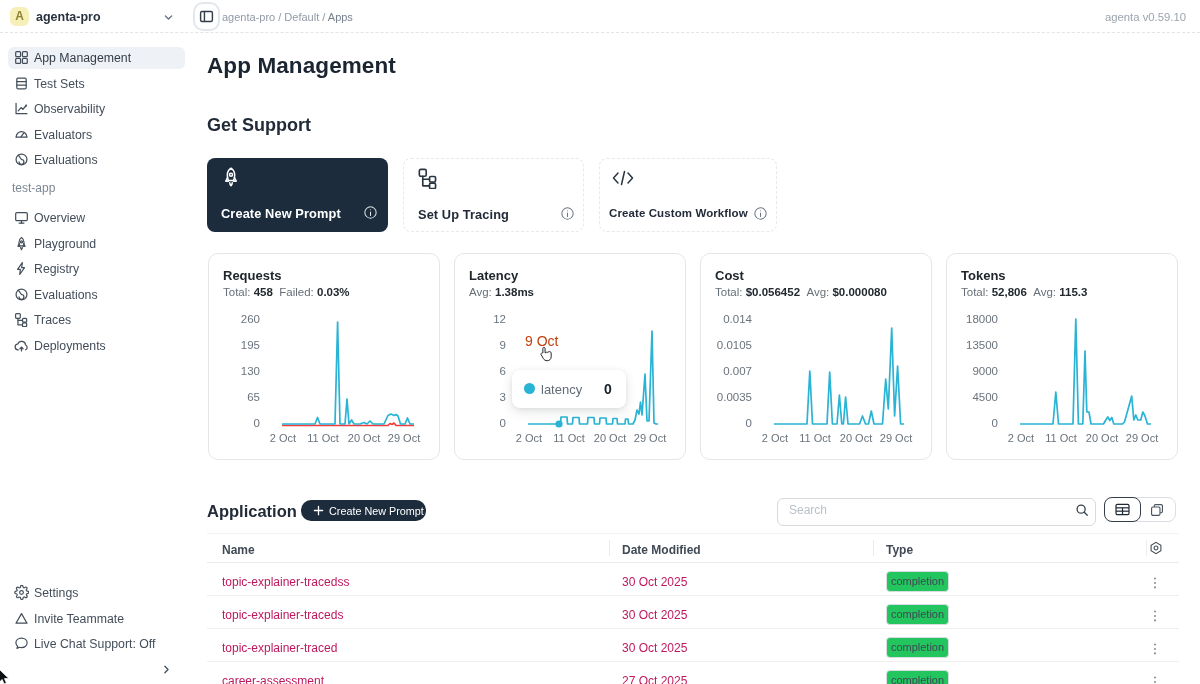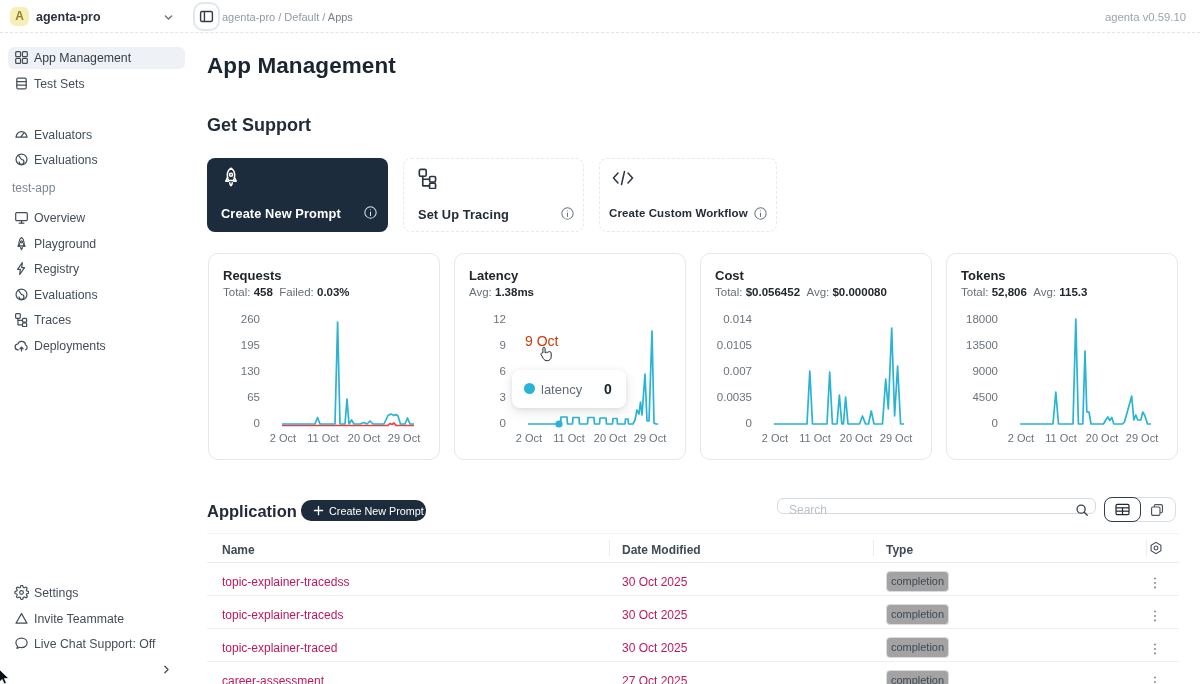--- a/index.html
+++ b/index.html
@@ -20,21 +20,21 @@
 .gtitle{position:absolute;left:14px;top:48px;font-size:12.8px;font-weight:700;letter-spacing:.1px;white-space:nowrap}
 .ginfo{position:absolute;top:48px;width:13px;height:13px}
 .ccard{position:absolute;top:253px;width:232px;height:207px;background:#fff;border:1px solid #e4e7ea;border-radius:10px}
 .ctitle{position:absolute;left:14px;top:14px;font-size:13px;font-weight:700;color:#20262c}
 .csub{position:absolute;left:14px;top:31.5px;font-size:11.5px;color:#666f78}
 .csub b{color:#23292f}
 
 .th{position:absolute;font-size:12px;font-weight:700;color:#404a54}
 .td{position:absolute;font-size:12px;color:#be185d;white-space:nowrap}
 .rowline{position:absolute;left:207px;width:972px;height:1px;background:#efefef}
-.tag{position:absolute;left:886px;width:63px;height:21px;border:1px solid #d9dde1;border-radius:4px;background:#a3a3a3;font-size:11px;color:#3f4954;text-align:center;line-height:19px}
+.tag{position:absolute;left:886px;width:63px;height:21px;border:1px solid #d9dde1;border-radius:4px;background:#22c55e;font-size:11px;color:#3f4954;text-align:center;line-height:19px}
 .dots{position:absolute;left:1148px;width:14px;text-align:center;font-size:13px;color:#525c66;letter-spacing:0}
 </style>
 </head>
 <body>
 <div id="hdr">
   <div class="abs" style="left:10px;top:7px;width:19px;height:19px;border-radius:6px;background:#f6efb8;color:#8e8335;font-size:12px;font-weight:700;text-align:center;line-height:19px">A</div>
   <div class="abs" style="left:36px;top:9.5px;font-size:12.5px;font-weight:600;color:#28323e">agenta-pro</div>
   <svg class="abs" style="left:163px;top:12px" width="11" height="11" viewBox="0 0 12 12" fill="none" stroke="#5d6875" stroke-width="1.4" stroke-linecap="round" stroke-linejoin="round">
       <path d="M2.5 4.2 6 7.7l3.5-3.5"></path>
     </svg>
@@ -57,20 +57,28 @@
       </svg>
       <span class="lb" style="color:#333e4a">App Management</span>
     </div>
 <div class="sitem" style="top:39.5px">
       <svg class="ic" width="15" height="15" viewBox="0 0 16 16" fill="none" stroke="#434e5a" stroke-width="1.3" stroke-linecap="round" stroke-linejoin="round">
         <rect x="3" y="2.2" width="10" height="11.6" rx="1.3"></rect>
         <line x1="3" y1="6" x2="13" y2="6"></line>
         <line x1="3" y1="9.8" x2="13" y2="9.8"></line>
       </svg>
       <span class="lb">Test Sets</span>
+    </div>
+<div class="sitem" style="top:65.0px">
+      <svg class="ic" width="15" height="15" viewBox="0 0 16 16" fill="none" stroke="#434e5a" stroke-width="1.3" stroke-linecap="round" stroke-linejoin="round">
+        <path d="M2.2 2.5v11h11.6"></path>
+        <path d="M4.5 10.5 7.5 7l2 1.8 3.5-4"></path>
+        <circle cx="13" cy="4.8" r="0.4"></circle>
+      </svg>
+      <span class="lb">Observability</span>
     </div>
 <div class="sitem" style="top:90.5px">
       <svg class="ic" width="15" height="15" viewBox="0 0 16 16" fill="none" stroke="#434e5a" stroke-width="1.3" stroke-linecap="round" stroke-linejoin="round">
         <path d="M2.3 10.7a5.7 5.7 0 0 1 11.4 0"></path>
         <path d="M2.3 10.7h11.4"></path>
         <path d="M7.6 10.3 10.4 6.6"></path>
       </svg>
       <span class="lb">Evaluators</span>
     </div>
 <div class="sitem" style="top:116.0px">
@@ -283,21 +291,21 @@
     </svg>
 </div>
 <div id="app2">
 <div class="abs" style="left:207px;top:502px;font-size:16.5px;font-weight:700;color:#222c38">Application</div>
 <div class="abs" style="left:301px;top:500px;width:125px;height:21px;border-radius:10px;background:#1c2c3d;color:#fff">
       <svg class="abs" style="left:12px;top:5px" width="11" height="11" viewBox="0 0 12 12" fill="none" stroke="#fff" stroke-width="1.4" stroke-linecap="round">
         <path d="M6 1.5v9M1.5 6h9"></path>
       </svg>
       <div class="abs" style="left:28px;top:5px;font-size:10.8px;font-weight:500;white-space:nowrap">Create New Prompt</div>
     </div>
-<div class="abs" style="left:777px;top:498px;width:319px;height:16px;border:1px solid #d7dbdf;border-radius:6px;background:#fff">
+<div class="abs" style="left:777px;top:498px;width:319px;height:28px;border:1px solid #d7dbdf;border-radius:6px;background:#fff">
       <div class="abs" style="left:11px;top:4px;font-size:12px;color:#b9c1c9">Search</div>
       <svg class="abs" style="left:297px;top:4px" width="14" height="14" viewBox="0 0 16 16" fill="none" stroke="#38424c" stroke-width="1.5" stroke-linecap="round">
         <circle cx="7" cy="7" r="4.6"></circle>
         <path d="M10.6 10.6 14 14"></path>
       </svg>
     </div>
 <div class="abs" style="left:1104px;top:497px;width:72px;height:25px;border:1px solid #dbdfe3;border-radius:8px;background:#fff"></div>
 <div class="abs" style="left:1104px;top:497px;width:37px;height:25px;border:1.5px solid #323d49;border-radius:8px;background:#fff">
       <svg class="abs" style="left:10px;top:5px" width="15" height="13" viewBox="0 0 16 14" fill="none" stroke="#1e2832" stroke-width="1.3">
         <rect x="1" y="1.5" width="14" height="11" rx="1.5"></rect>

